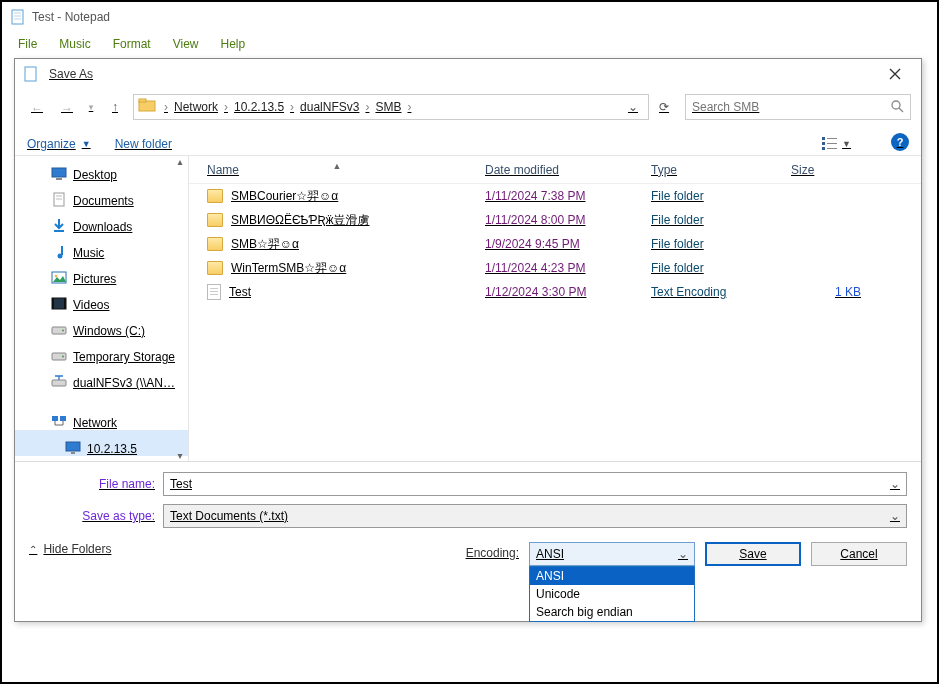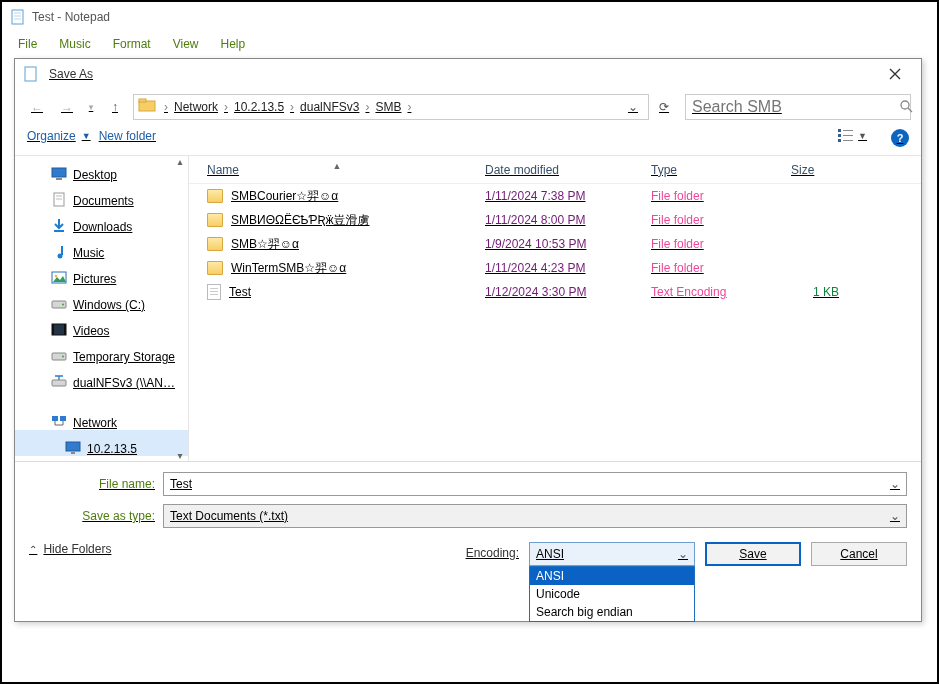--- a/index.html
+++ b/index.html
@@ -22,24 +22,24 @@
     .nav-btn { width: 24px; height: 24px; display: flex; align-items: center; justify-content: center; color: #aaa; }
     .nav-btn.enabled { color: #555; }
     .breadcrumb-box { flex: 1; display: flex; align-items: center; height: 26px; border: 1px solid #ccc; background: #fff; padding: 0 4px; }
     .bc-folder-icon { width: 20px; height: 20px; margin-right: 4px; }
     .bc-part { padding: 0 4px; color: #222; white-space: nowrap; }
     .bc-sep { color: #888; padding: 0 2px; }
     .bc-spacer { flex: 1; }
     .bc-dd { padding: 0 6px; color: #555; }
     .refresh-btn { width: 24px; padding: 0 4px; color: #555; }
     .searchbox { width: 226px; height: 26px; border: 1px solid #ccc; display: flex; align-items: center; padding: 0 6px; }
-    .searchbox input { border: none; outline: none; flex: 1; font-size: 16px; color: #333; }
+    .searchbox input { border: none; outline: none; flex: 1; font-size: 12px; color: #333; }
     .search-icon { color: #777; }
 
-    .toolbar2 { display: flex; align-items: flex-start; height: 30px; padding: 4px 12px; gap: 8px; }
+    .toolbar2 { display: flex; align-items: flex-end; height: 30px; padding: 4px 12px; gap: 24px; }
     .organize { color: #1d5ea8; display: flex; align-items: center; gap: 6px; }
     .newfolder { color: #1d5ea8; }
     .toolbar2-spacer { flex: 1; }
     .viewmenu { color: #555; display: flex; align-items: center; gap: 4px; }
     .help-icon { width: 18px; height: 18px; border-radius: 50%; background: #0b65c1; color: #fff; display: flex; align-items: center; justify-content: center; font-weight: bold; font-size: 11px; margin-left: 16px; }
 
     .body-panes { display: flex; height: 306px; border-top: 1px solid #e5e5e5; }
     .sidebar { width: 174px; overflow: hidden; position: relative; border-right: 1px solid #e5e5e5; }
     .sidebar-item { display: flex; align-items: flex-end; height: 26px; padding-left: 36px; gap: 6px; white-space: nowrap; }
     .sidebar-item.sub { padding-left: 50px; }
@@ -50,29 +50,29 @@
     .filelist { flex: 1; display: flex; flex-direction: column; }
     .columns { display: flex; height: 28px; align-items: center; border-bottom: 1px solid #eee; color: #384f6b; }
     .col-name { width: 296px; padding-left: 18px; position: relative; }
     .col-date { width: 166px; }
     .col-type { width: 140px; }
     .col-size { width: 70px; }
     .sort-arrow { position: absolute; left: 50%; top: -2px; transform: translateX(-50%); color: #666; font-size: 9px; }
     .filerow { display: flex; height: 24px; align-items: center; }
     .cell-name { width: 296px; padding-left: 18px; display: flex; align-items: center; gap: 8px; white-space: nowrap; }
     .cell-date { width: 166px; color: #701a75; }
-    .cell-type { width: 140px; color: #ec4899; }
-    .cell-size { width: 70px; text-align: center; color: #15803d; }
+    .cell-type { width: 140px; color: #0c4a6e; }
+    .cell-size { width: 70px; text-align: right; color: #1d4ed8; }
     .folder-icon { width: 16px; height: 14px; background: linear-gradient(#ffe9a6,#f7ce66); border: 1px solid #d6a93a; border-radius: 1px; flex-shrink: 0; }
     .file-icon { width: 14px; height: 16px; border: 1px solid #bbb; background: #fff; position: relative; flex-shrink: 0; }
     .file-icon::after { content:""; position:absolute; left:2px; right:2px; top:3px; height:1px; background:#ccc; box-shadow: 0 3px 0 #ccc, 0 6px 0 #ccc; }
 
     .bottom { border-top: 1px solid #ddd; padding: 10px 14px 0 14px; }
     .field-row { display: flex; align-items: center; margin-bottom: 8px; }
-    .field-label { width: 134px; text-align: right; padding-right: 8px; color: #4d7c0f; }
+    .field-label { width: 134px; text-align: right; padding-right: 8px; color: #6d28d9; }
     .field-input { flex: 1; height: 24px; border: 1px solid #999; padding: 0 6px; display: flex; align-items: center; justify-content: space-between; background: #fff; }
     .field-input.combo { background: #f0f0f0; }
     .dd-arrow { color: #555; }
 
     .action-row { display: flex; align-items: flex-start; padding: 6px 14px 12px 14px; gap: 10px; }
     .hide-folders { display: flex; align-items: center; gap: 6px; color: #333; }
     .action-spacer { flex: 1; }
     .encoding-label { padding-top: 4px; color: #333; }
     .encoding-wrap { position: relative; width: 166px; }
     .enc-select { height: 24px; border: 1px solid #6f9ed0; background: #e9f2fb; display: flex; align-items: center; justify-content: space-between; padding: 0 6px; }
@@ -223,36 +223,36 @@
             <svg width="16" height="14">
               <rect x="1" y="1" width="14" height="11" fill="#fff" stroke="#2670b8"></rect>
               <circle cx="5" cy="5" r="1.3" fill="#f3b23c"></circle>
               <path d="M2 11 L6 6 L9 9 L12 5 L15 11 Z" fill="#2f9e5d"></path>
             </svg>
           </span>
           <span>Pictures</span>
         </div>
         <div class="sidebar-item">
           <span class="sidebar-icn">
+            <svg width="16" height="14">
+              <rect x="1" y="1" width="14" height="11" fill="#243447" stroke="#111"></rect>
+              <rect x="1" y="1" width="2" height="11" fill="#111"></rect>
+              <rect x="13" y="1" width="2" height="11" fill="#111"></rect>
+            </svg>
+          </span>
+          <span>Videos</span>
+        </div>
+        <div class="sidebar-item">
+          <span class="sidebar-icn">
             <svg width="16" height="12">
               <rect x="1" y="3" width="14" height="7" rx="1" fill="#d6d6d6" stroke="#888"></rect>
               <circle cx="12" cy="6.5" r="1" fill="#4a9b4a"></circle>
             </svg>
           </span>
           <span>Windows (C:)</span>
-        </div>
-        <div class="sidebar-item">
-          <span class="sidebar-icn">
-            <svg width="16" height="14">
-              <rect x="1" y="1" width="14" height="11" fill="#243447" stroke="#111"></rect>
-              <rect x="1" y="1" width="2" height="11" fill="#111"></rect>
-              <rect x="13" y="1" width="2" height="11" fill="#111"></rect>
-            </svg>
-          </span>
-          <span>Videos</span>
         </div>
         <div class="sidebar-item">
           <span class="sidebar-icn">
             <svg width="16" height="12">
               <rect x="1" y="3" width="14" height="7" rx="1" fill="#d6d6d6" stroke="#888"></rect>
               <circle cx="12" cy="6.5" r="1" fill="#4a9b4a"></circle>
             </svg>
           </span>
           <span>Temporary Storage</span>
         </div>
@@ -314,21 +314,21 @@
             </div>
             <div class="cell-date">1/11/2024 8:00 PM</div>
             <div class="cell-type">File folder</div>
             <div class="cell-size"></div>
           </div>
           <div class="filerow">
             <div class="cell-name">
               <span class="folder-icon"></span>
               <span>SMB☆羿☺α</span>
             </div>
-            <div class="cell-date">1/9/2024 10:53 PM</div>
+            <div class="cell-date">1/9/2024 9:45 PM</div>
             <div class="cell-type">File folder</div>
             <div class="cell-size"></div>
           </div>
           <div class="filerow">
             <div class="cell-name">
               <span class="folder-icon"></span>
               <span>WinTermSMB☆羿☺α</span>
             </div>
             <div class="cell-date">1/11/2024 4:23 PM</div>
             <div class="cell-type">File folder</div>

